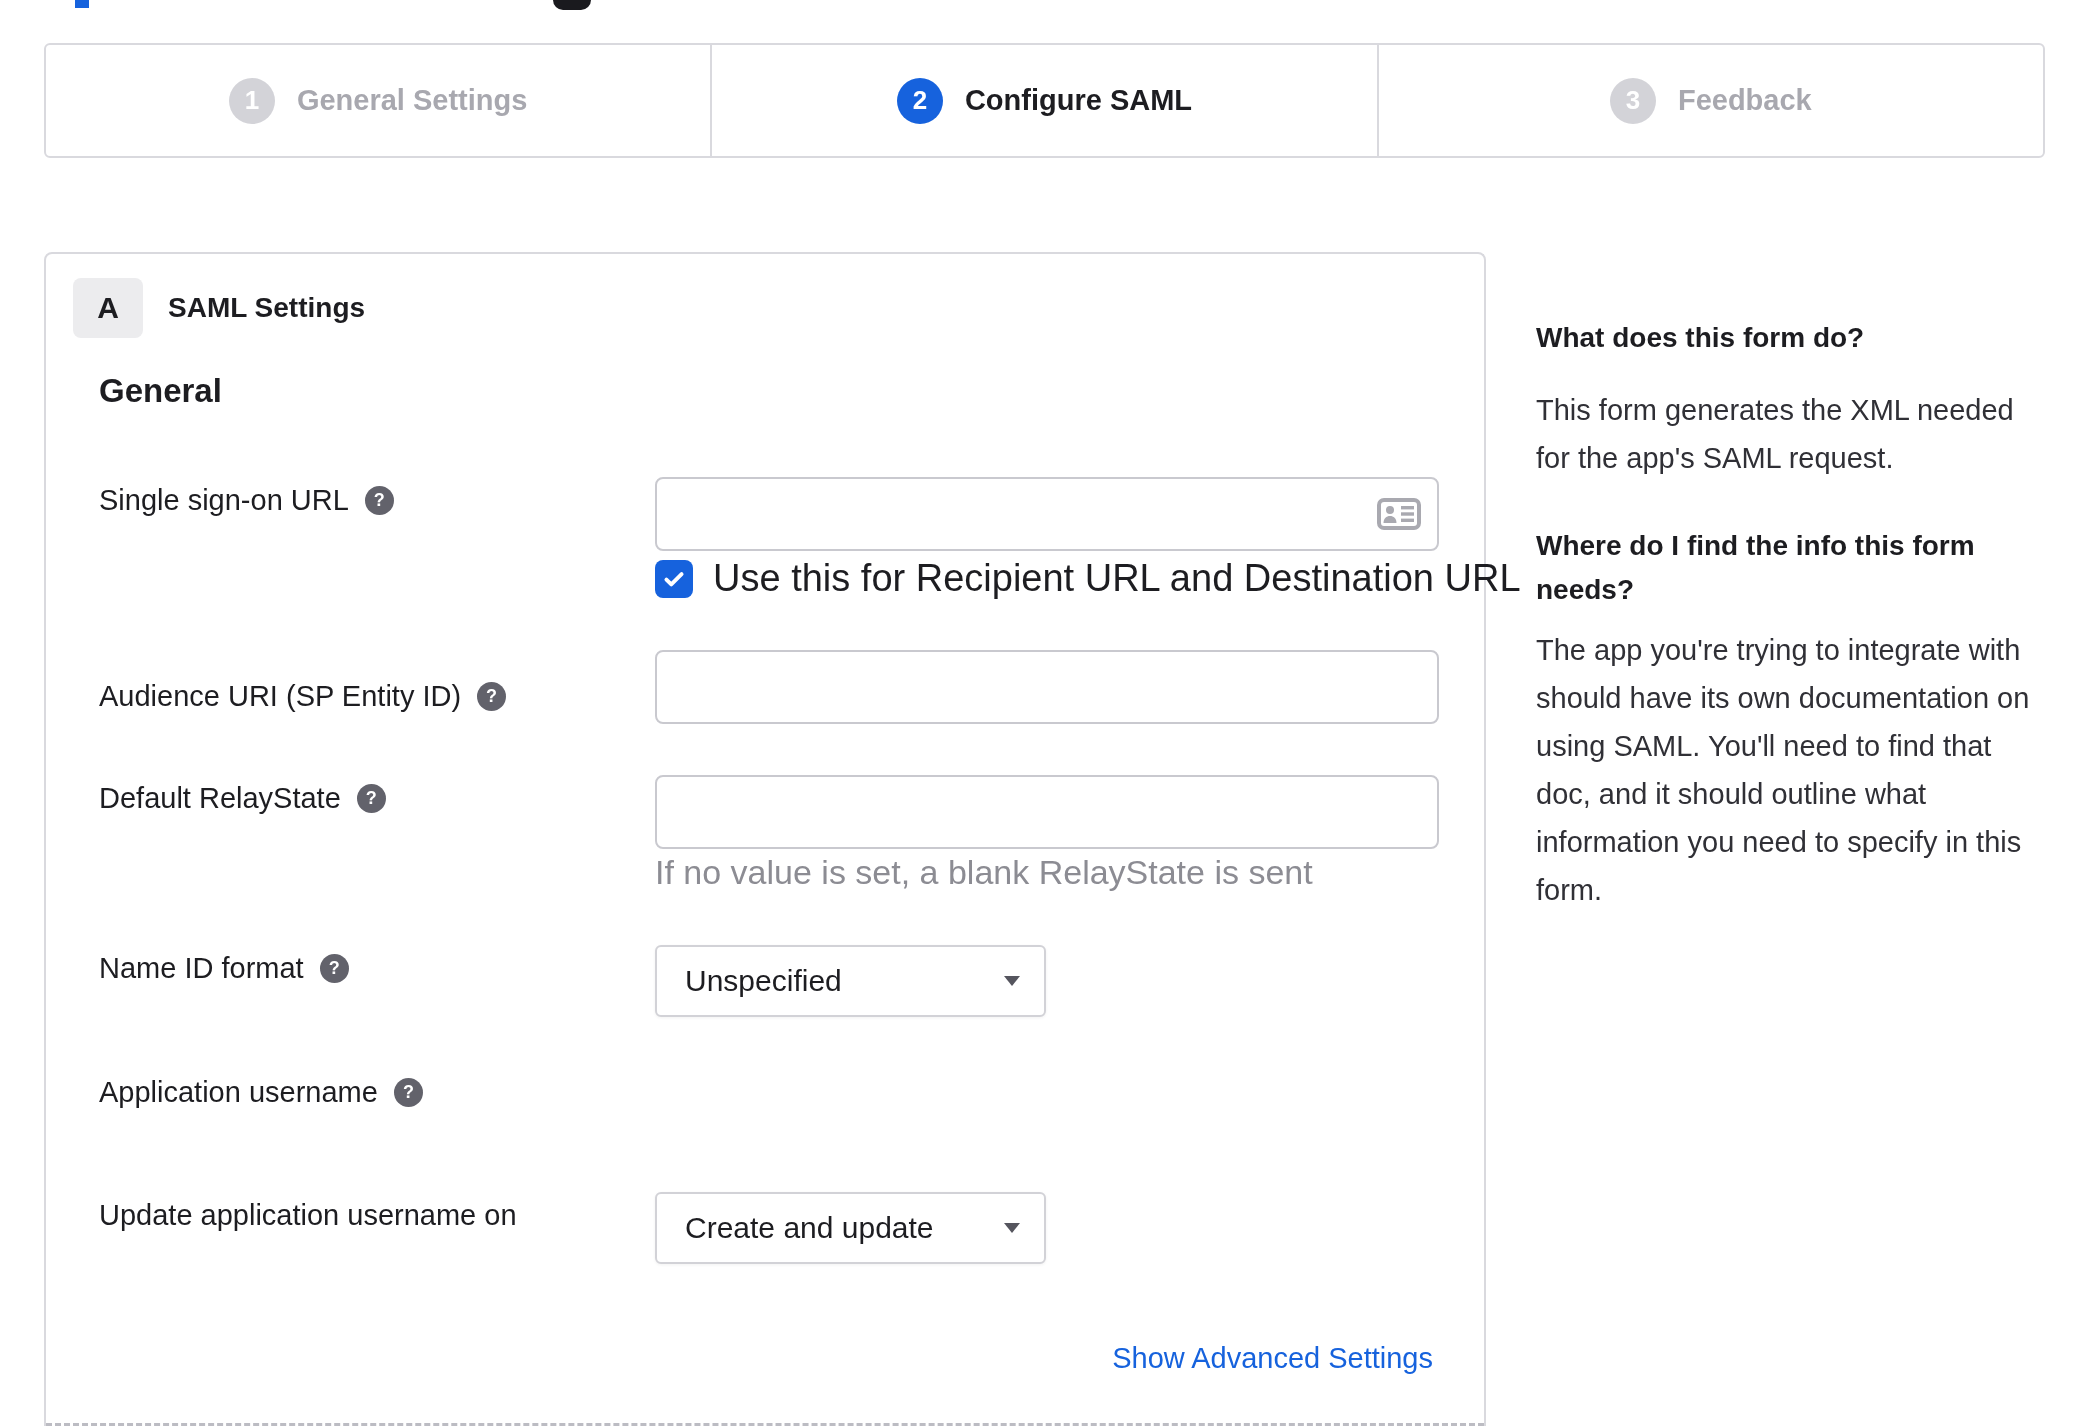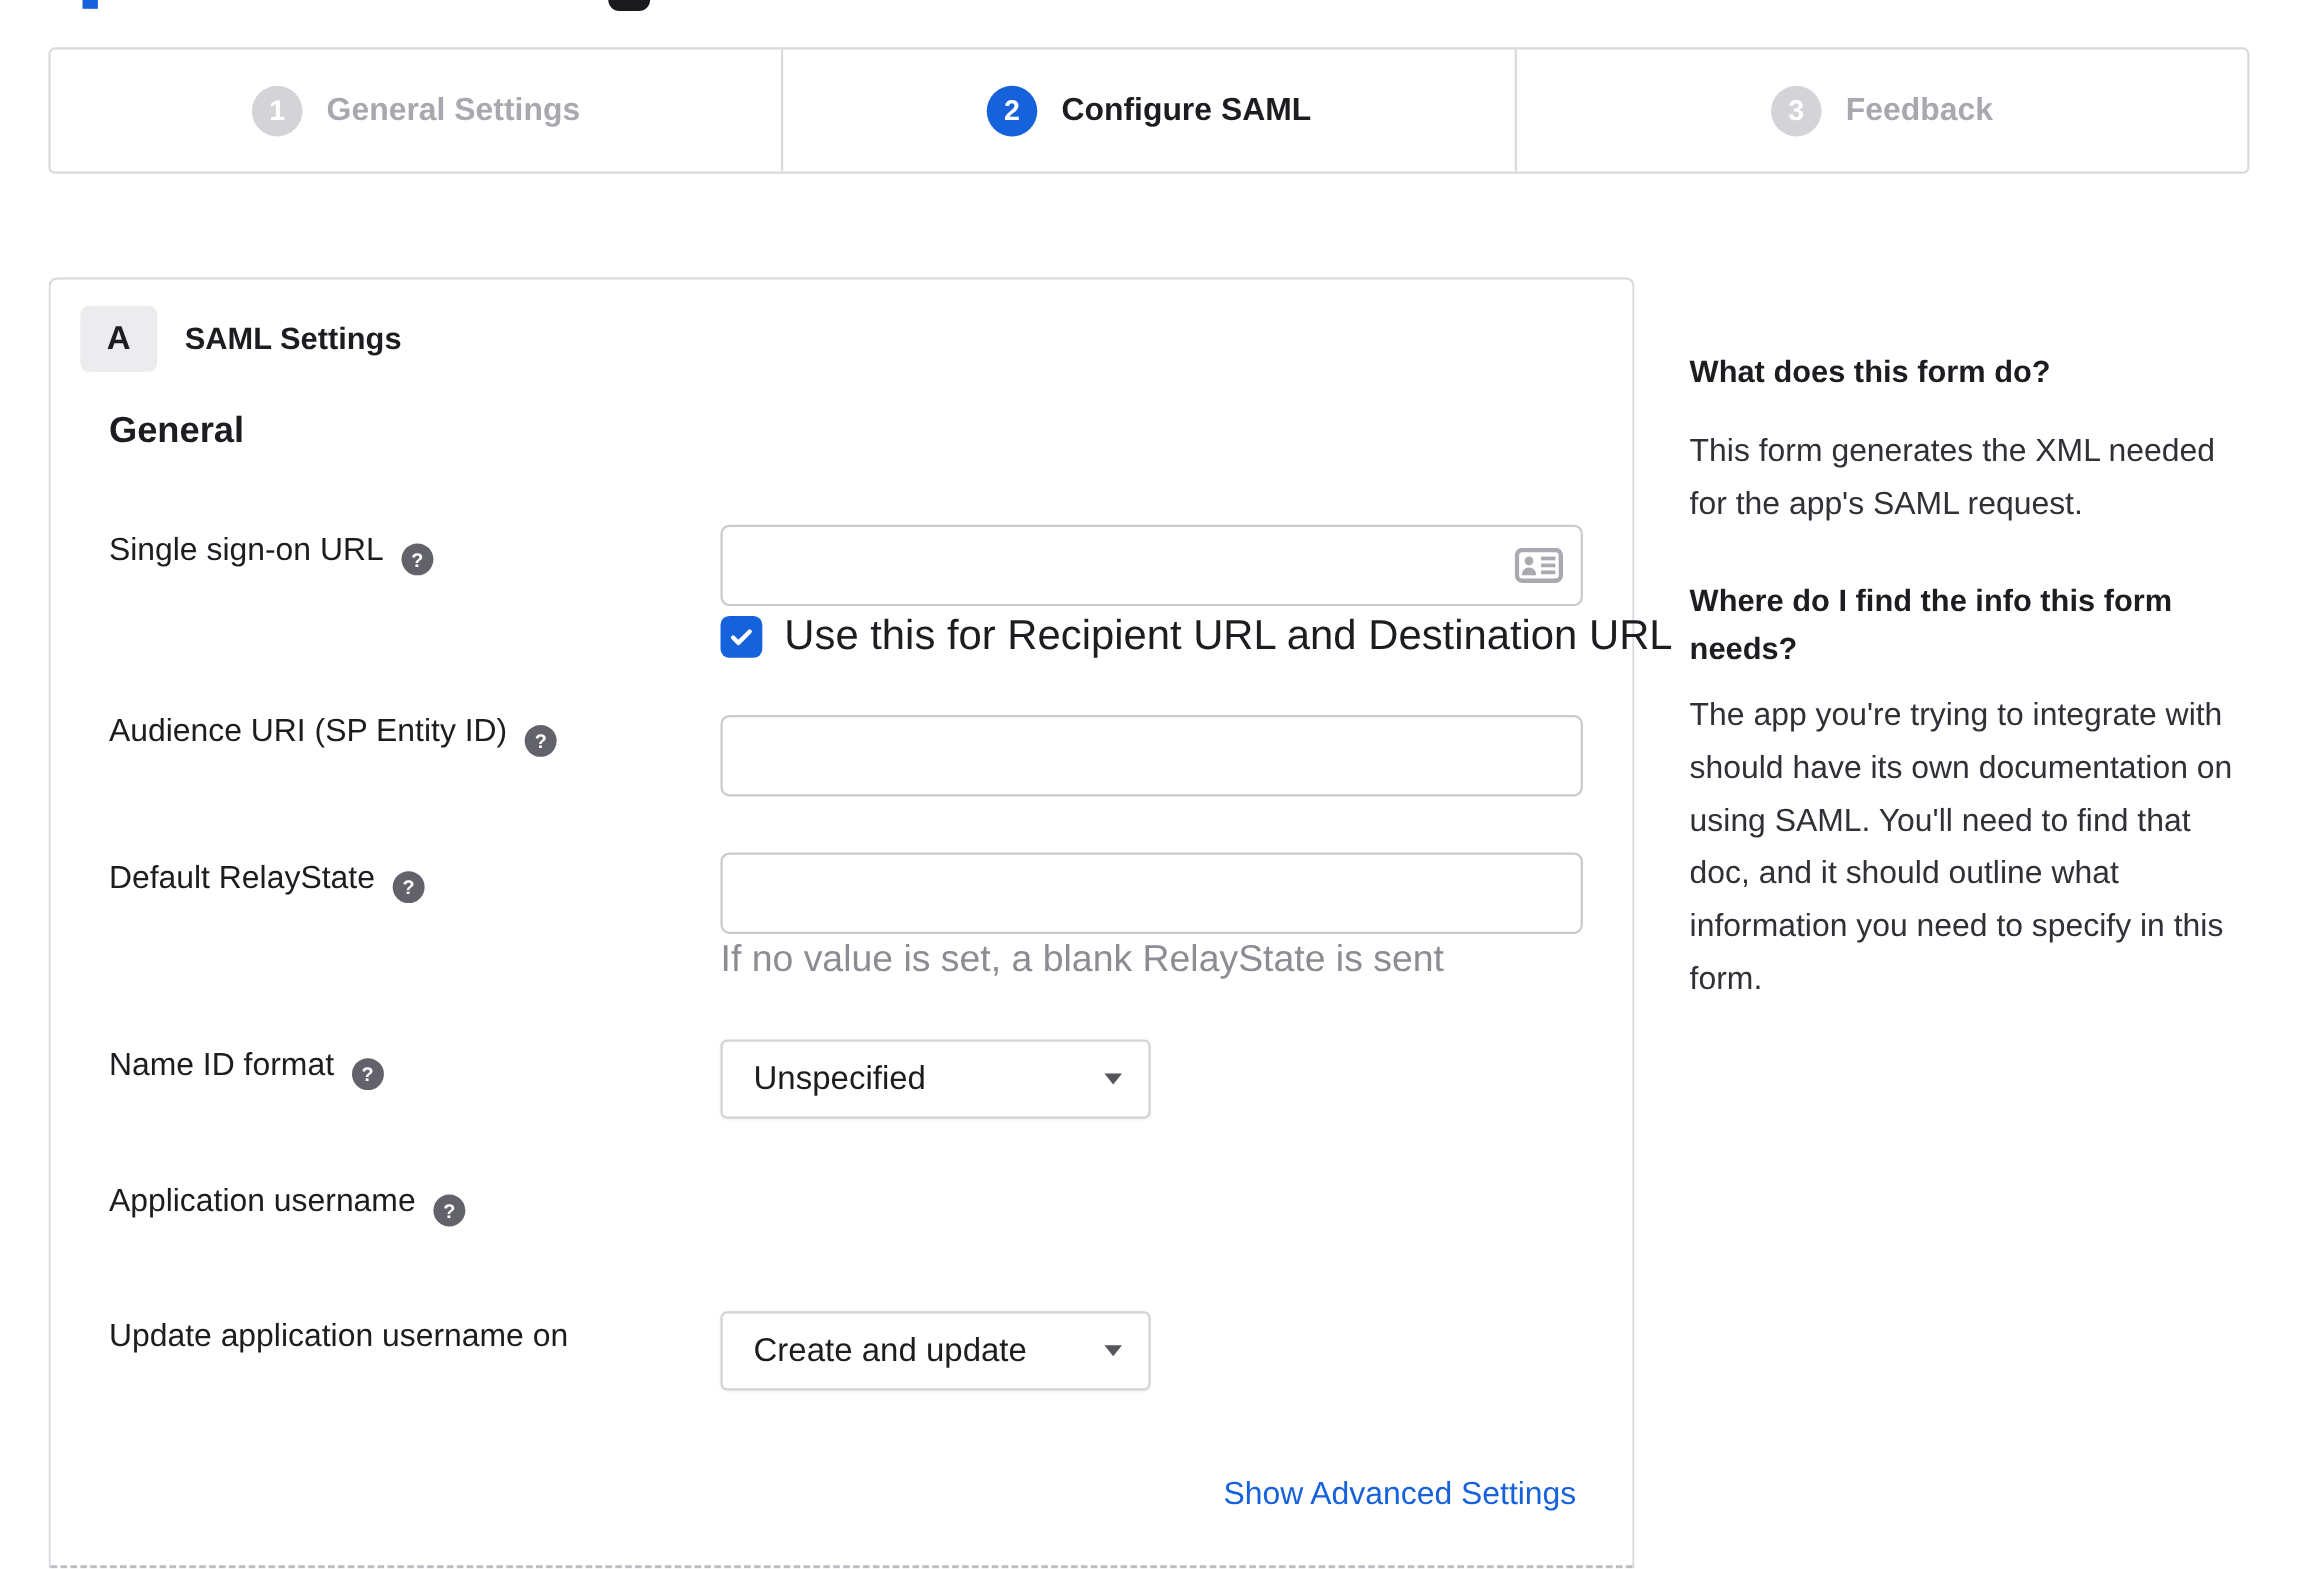--- a/index.html
+++ b/index.html
@@ -22,21 +22,21 @@
   .step.active .step-label{color:#1d1d21;}
 
   
   .panel{position:absolute;left:44px;top:252px;width:1442px;height:1174px;box-sizing:border-box;
          border:2px solid #d9d9de;border-bottom:none;border-radius:8px 8px 0 0;background:#fff;}
   .badge{position:absolute;left:27px;top:24px;width:70px;height:60px;background:#ececee;border-radius:8px;
          display:flex;align-items:center;justify-content:center;font-size:30px;font-weight:bold;color:#1d1d21;}
   .panel-title{position:absolute;left:122px;top:24px;height:60px;line-height:60px;font-size:28px;font-weight:bold;}
   .group-title{position:absolute;left:53px;top:118px;margin:0;font-size:33px;font-weight:bold;}
 
-  .flabel{position:absolute;left:53px;font-size:29px;line-height:46px;color:#1d1d21;display:flex;align-items:flex-end;white-space:nowrap;}
+  .flabel{position:absolute;left:53px;font-size:29px;line-height:46px;color:#1d1d21;display:flex;align-items:center;white-space:nowrap;}
   .help{width:29px;height:29px;border-radius:50%;background:#62626b;color:#fff;font-size:18px;font-weight:bold;
         display:inline-flex;align-items:center;justify-content:center;margin-left:16px;cursor:pointer;flex:none;}
 
   .tinput{position:absolute;left:609px;width:784px;height:74px;box-sizing:border-box;
           border:2px solid #c9c9cf;border-radius:8px;background:#fff;}
   .tinput input{width:100%;height:100%;border:none;outline:none;background:transparent;
                 font:inherit;font-size:29px;color:#1d1d21;padding:0 64px 0 24px;box-sizing:border-box;}
   .card-icon{position:absolute;right:16px;top:50%;transform:translateY(-50%);line-height:0;}
 
   .check-row{position:absolute;left:609px;display:flex;align-items:center;gap:20px;}
@@ -112,21 +112,21 @@
 
     <div class="check-row" style="top:303px">
       <span class="checkbox">
         <svg width="26" height="26" viewBox="0 0 24 24">
           <path d="M5 12.5l4.5 4.5L19 7.5" stroke="#ffffff" stroke-width="3.6" fill="none" stroke-linecap="round" stroke-linejoin="round"></path>
         </svg>
       </span>
       <span class="check-label">Use this for Recipient URL and Destination URL</span>
     </div>
 
-    <div class="flabel" style="top:388px">
+    <div class="flabel" style="top:419px">
       <span>Audience URI (SP Entity ID)</span>
       <span class="help">?</span>
     </div>
     <div class="tinput" style="top:396px">
       <input type="text" value="" style="">
     </div>
 
     <div class="flabel" style="top:521px">
       <span>Default RelayState</span>
       <span class="help">?</span>

